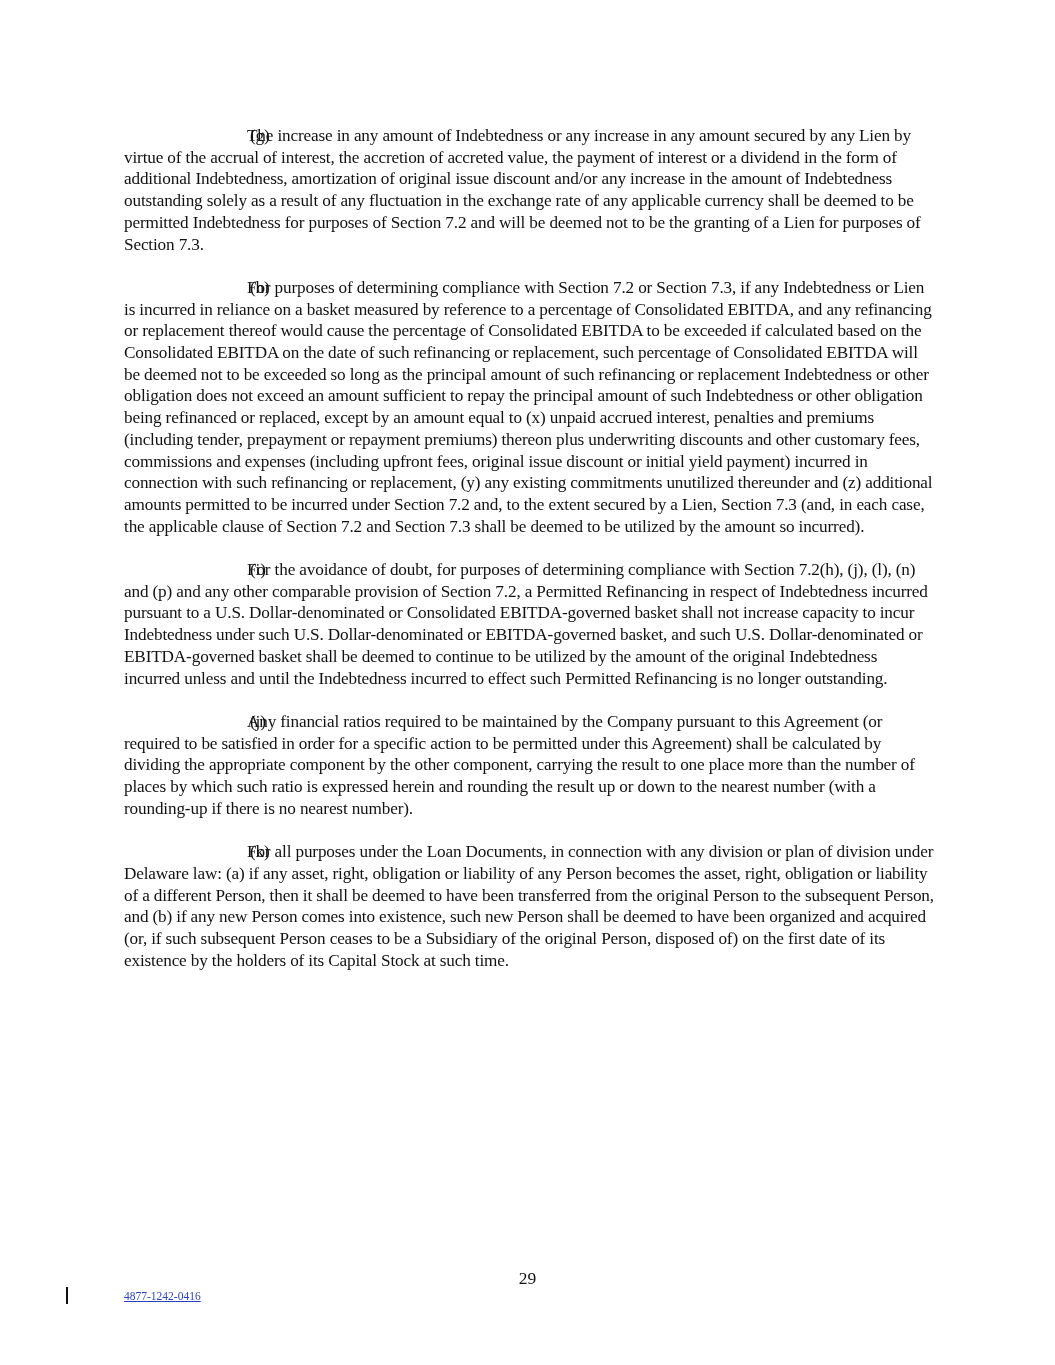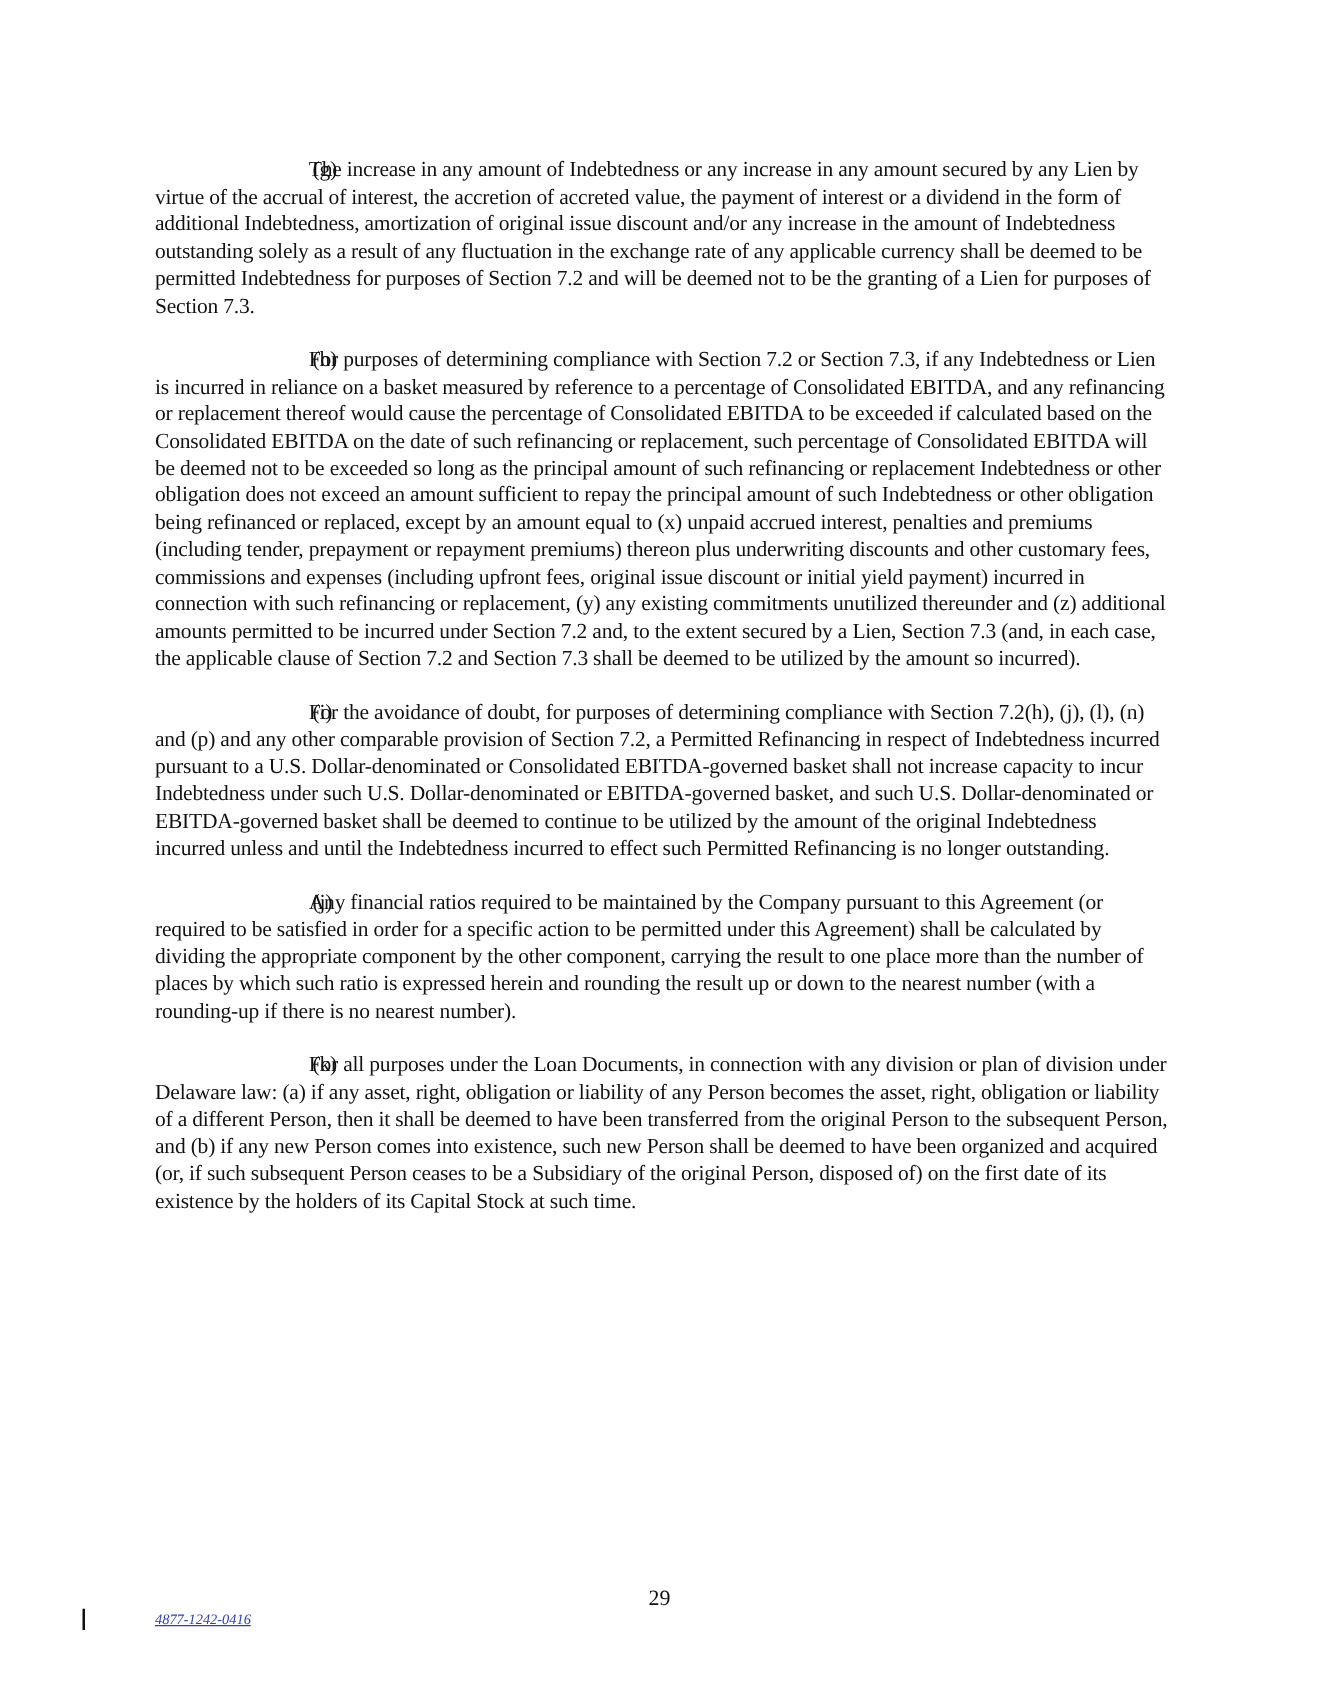--- a/index.html
+++ b/index.html
@@ -17,21 +17,21 @@
     }
     .para { margin: 0 0 21.7px 0; text-indent: 63px; }
     .para .label { display: inline-block; width: 60px; }
     .page-number {
       position: absolute; left: 0; width: 1055px; top: 1268px; text-align: center;
       font-family: "Liberation Serif", serif; font-size: 17.5px; color: #111;
     }
     .doc-id {
       position: absolute; left: 124px; top: 1290px;
       font-family: "Liberation Serif", serif; font-size: 11.5px;
-      color: #2a3fbf; text-decoration: underline; font-style: italic;
+      color: #2a3fbf; text-decoration: underline;
     }
     .change-bar {
       position: absolute; left: 66px; top: 1287px; width: 2px; height: 17px; background: #111;
     }
   </style>
 </head>
 <body>
 
 <div class="page">
   <div class="content">

